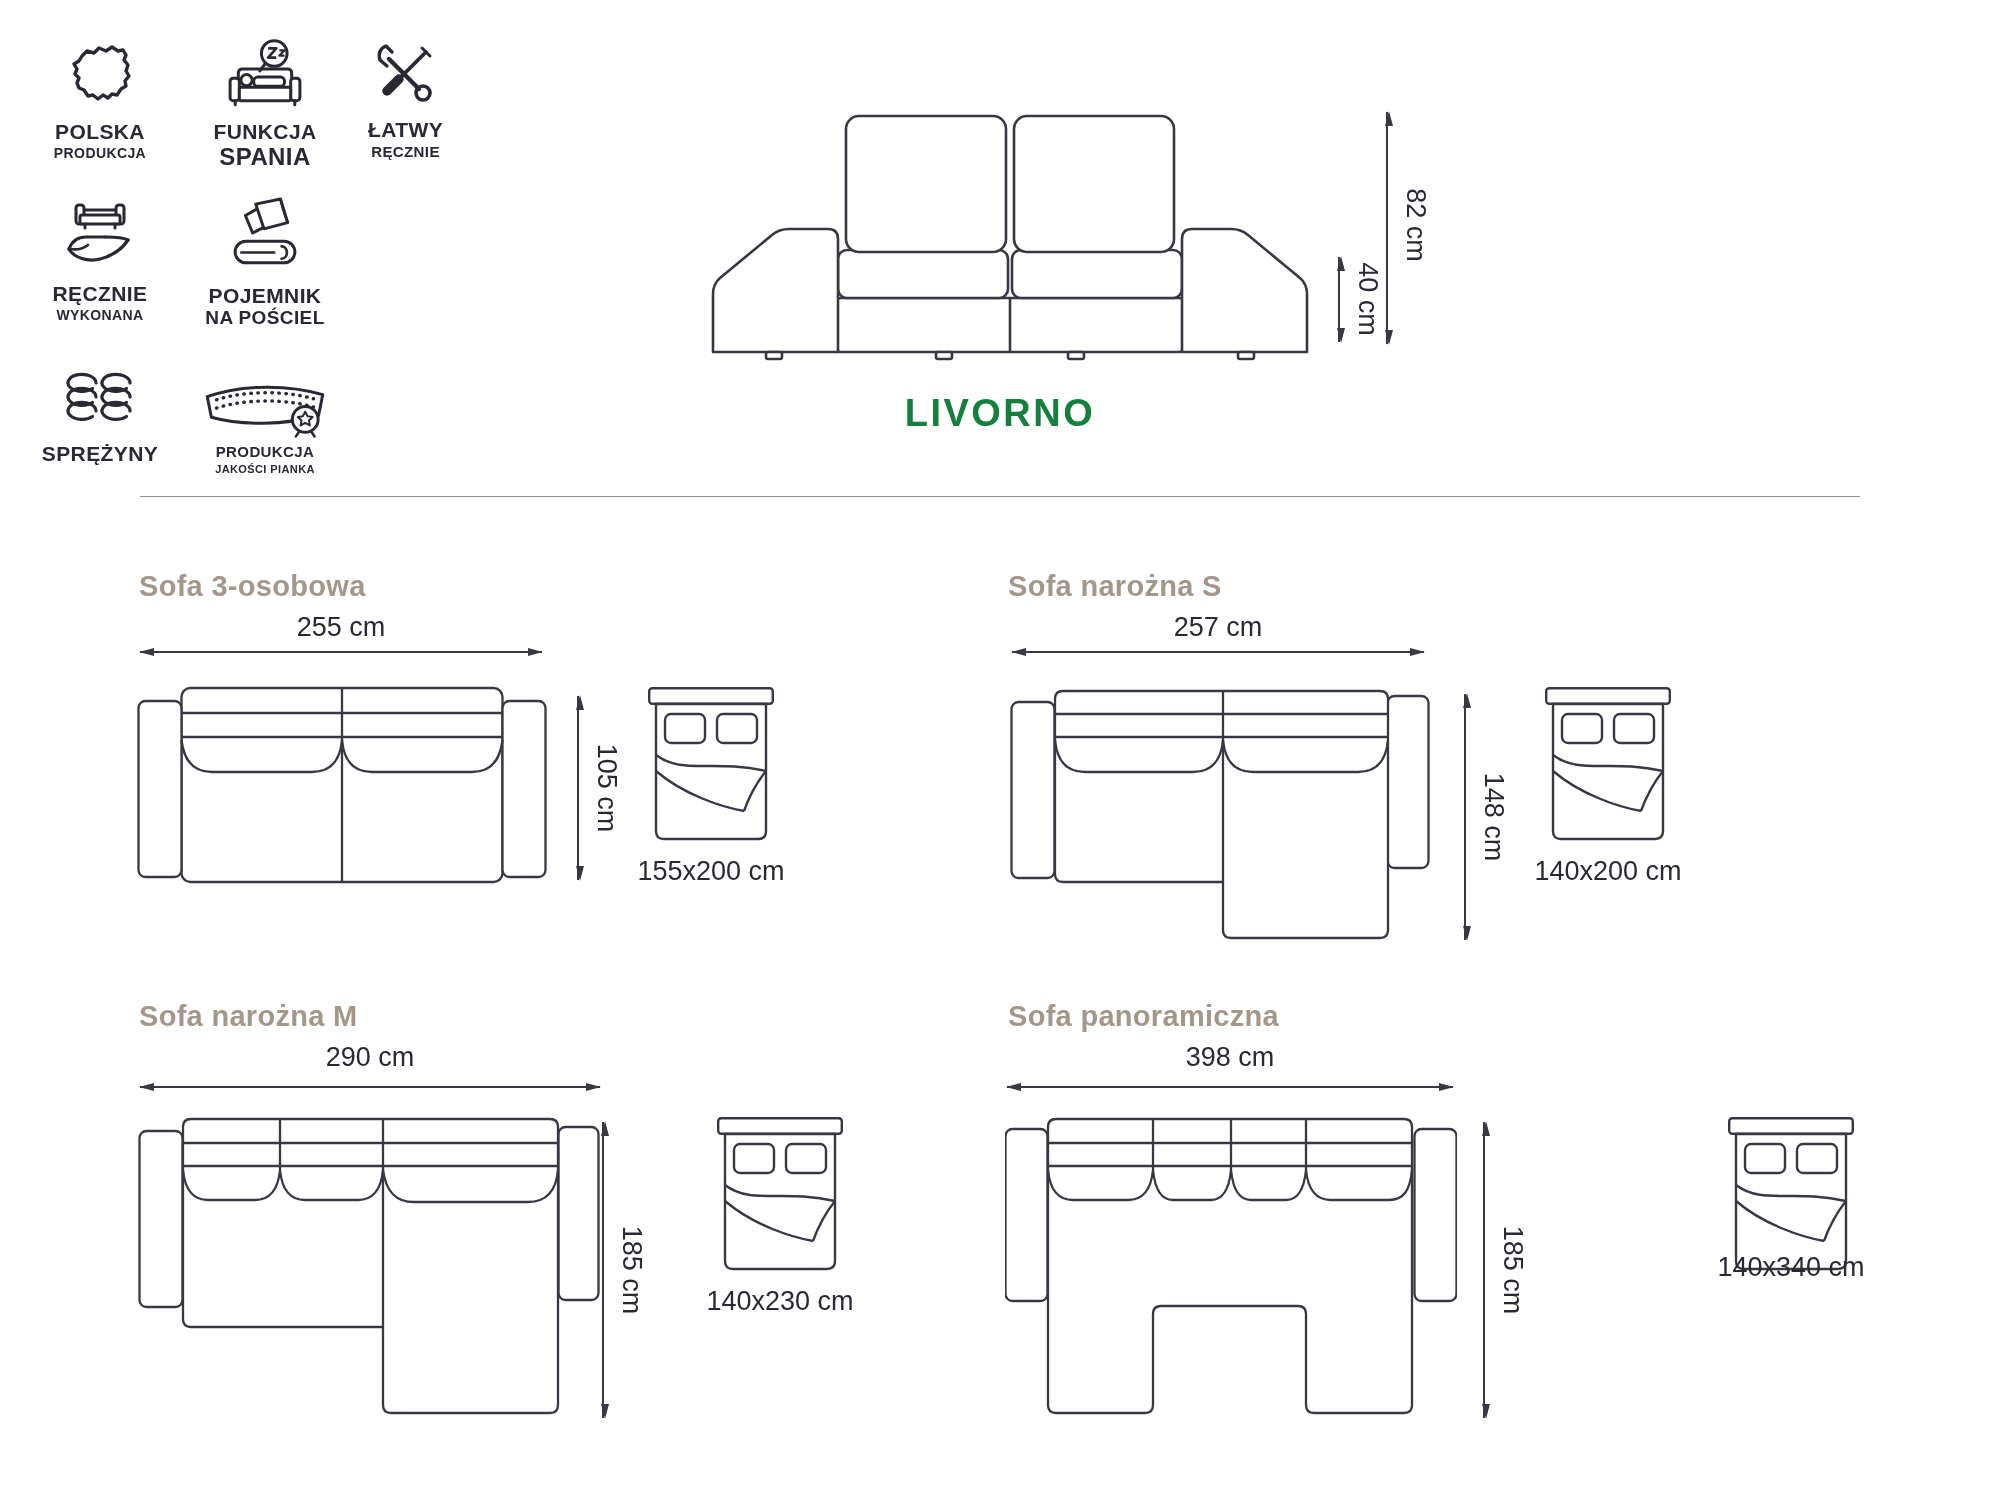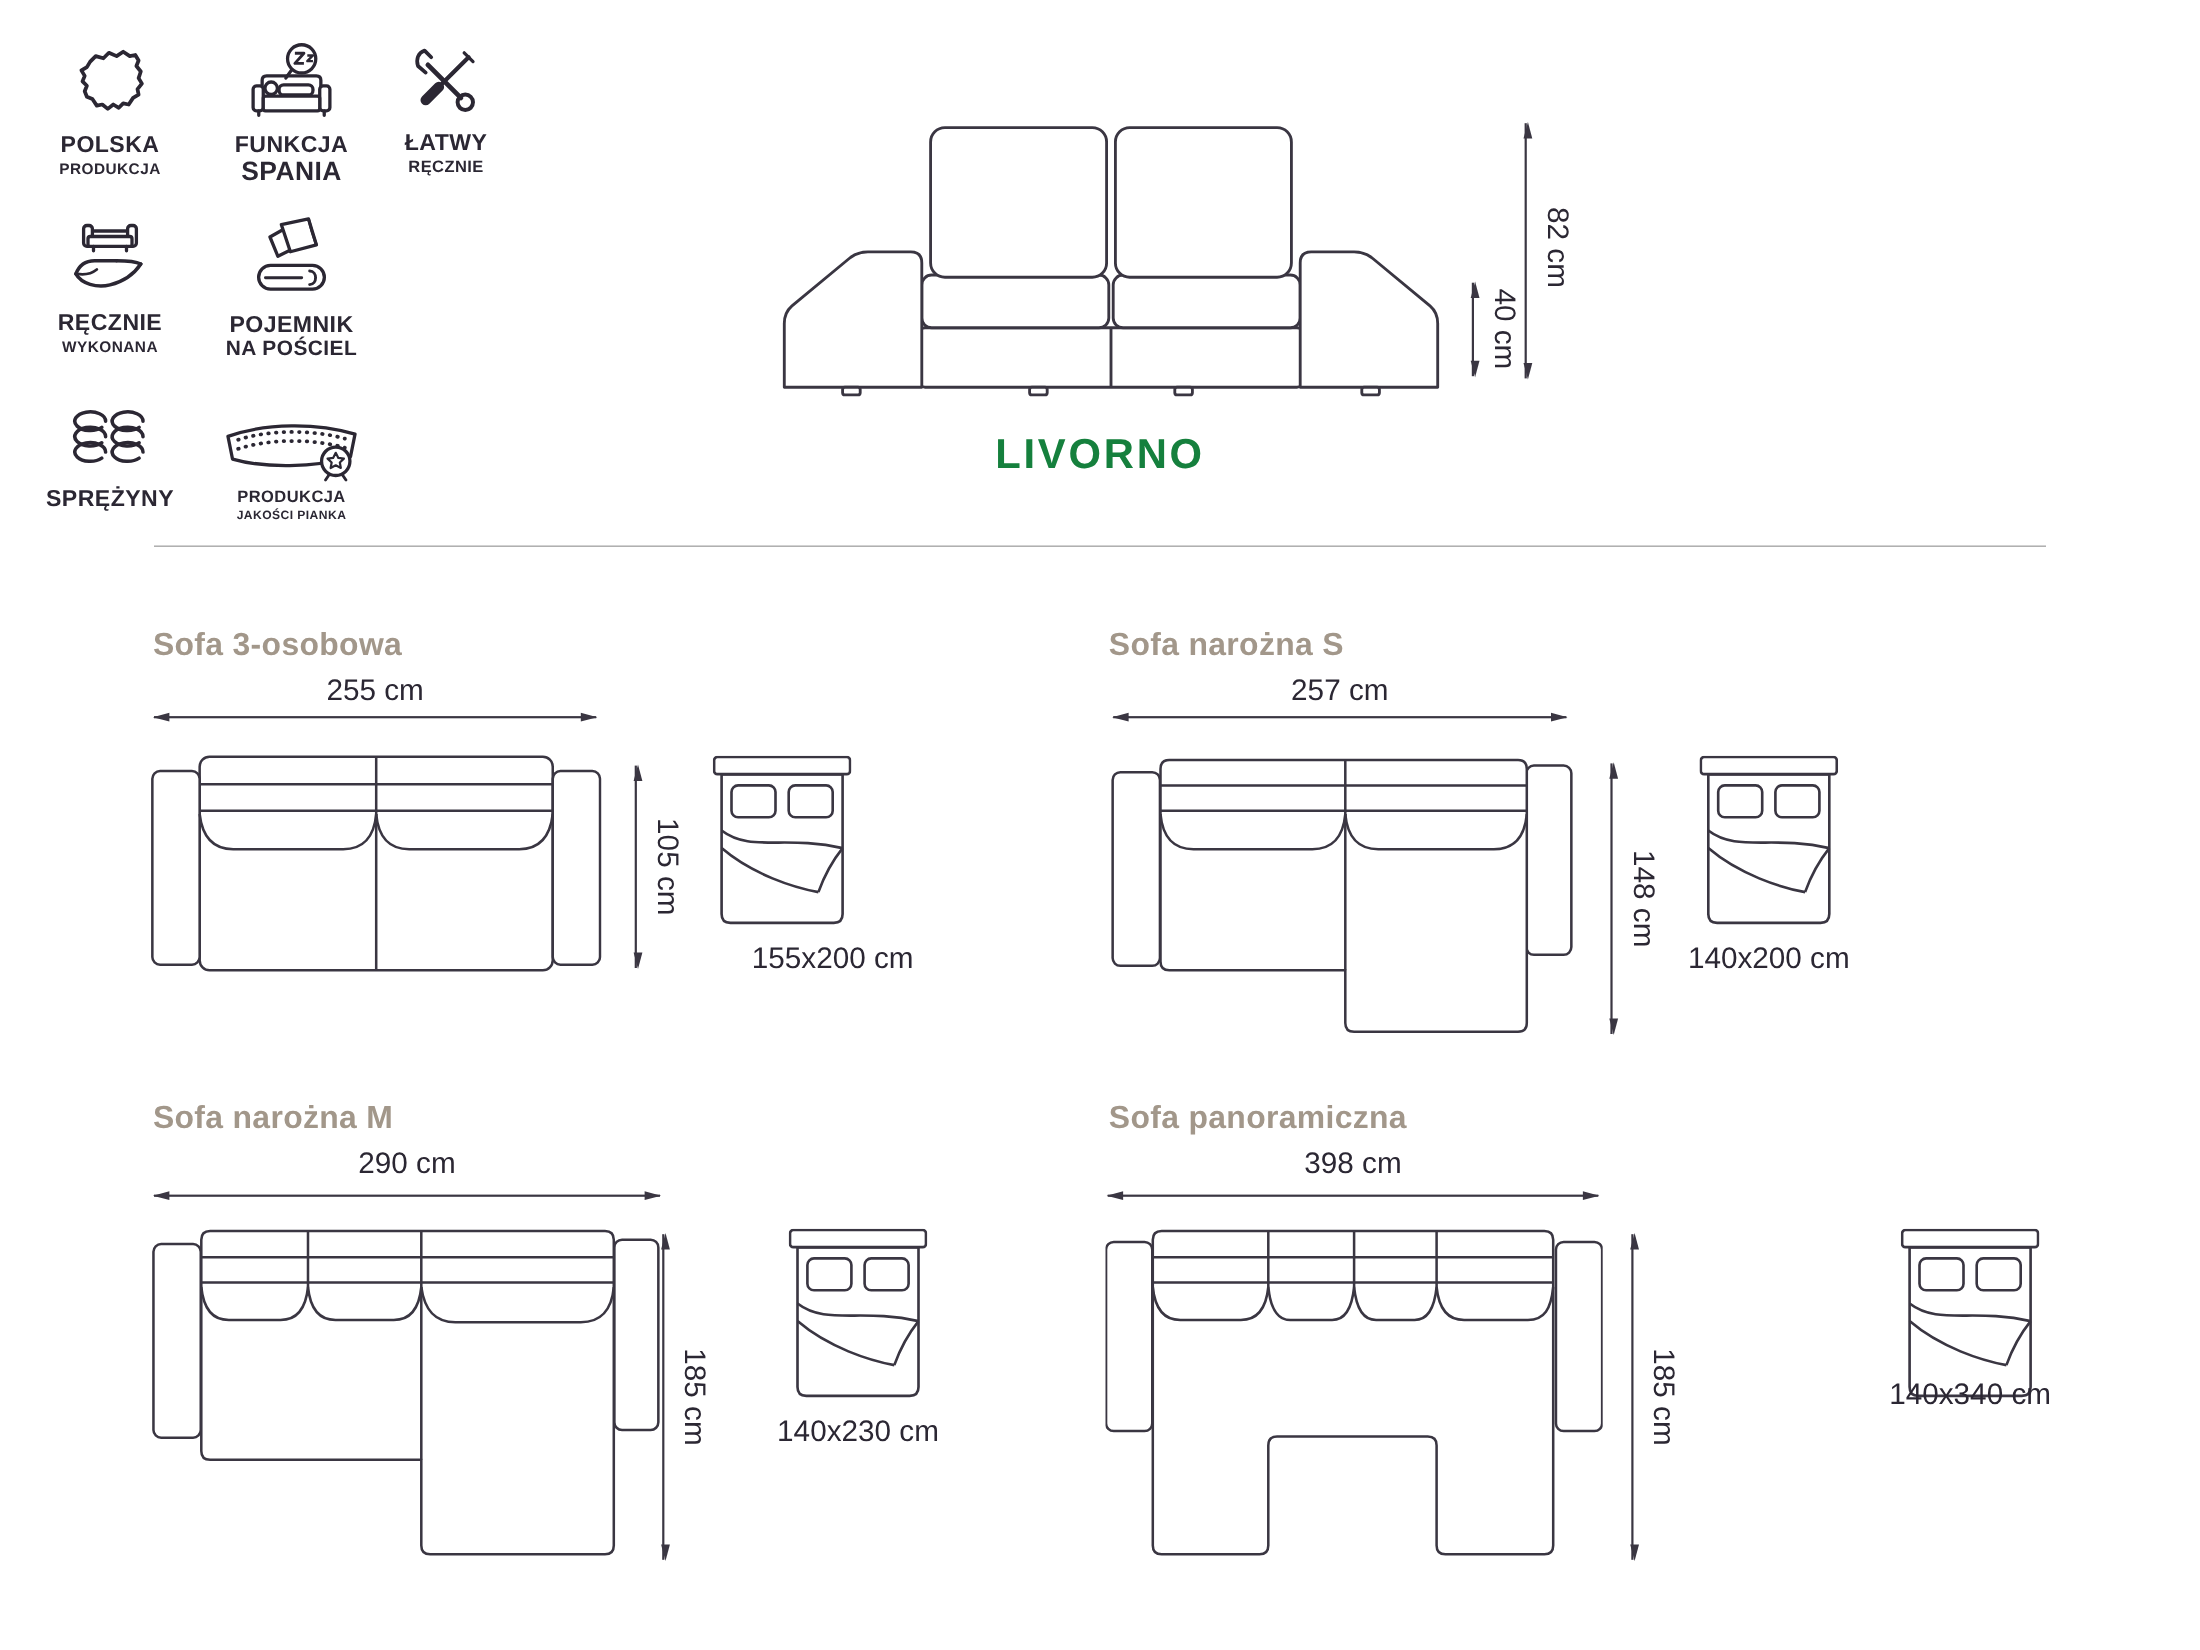--- a/index.html
+++ b/index.html
@@ -201,21 +201,21 @@
     <g fill="none" stroke="var(--line)" stroke-width="2.4" stroke-linejoin="round">
       <rect x="1.2" y="1.2" width="123.6" height="15.6" rx="3"></rect>
       <path d="M8,17 L118,17 L118,144 Q118,152 110,152 L16,152 Q8,152 8,144 Z"></path>
       <rect x="17" y="27" width="40" height="29" rx="6"></rect>
       <rect x="69" y="27" width="40" height="29" rx="6"></rect>
       <path d="M8,68 C34,88 66,72 118,84"></path>
       <path d="M8,84 C36,108 74,120 96,124"></path>
       <path d="M118,84 C110,94 101,110 96,124"></path>
     </g>
   </svg>
-  <div class="bed-label" style="left:711px;top:856px;margin-left:46px;">155x200 cm</div>
+  <div class="bed-label" style="left:711px;top:856px;">155x200 cm</div>
 
   <div class="variant-title" style="left:1008px;top:570px;">Sofa narożna S</div>
   <div class="dim-h" style="left:1218px;top:612px;">257 cm</div>
   <div class="h-arrow" style="left:1012px;top:651px;width:412px;"></div>
   <svg class="abs" style="left:1010px;top:686px;" width="420" height="260" viewBox="0 0 420 260">
     <g fill="#fff" stroke="var(--line)" stroke-width="2.3" stroke-linejoin="round">
       <rect x="1.5" y="16" width="43" height="176" rx="7"></rect>
       <rect x="377.5" y="10" width="41" height="172" rx="7"></rect>
       <path d="M53,5 L370,5 Q378,5 378,13 L378,244 Q378,252 370,252 L221,252 Q213,252 213,244 L213,196 L53,196 Q45,196 45,188 L45,13 Q45,5 53,5 Z"></path>
       <path d="M45,28 H378 M45,51 H378" fill="none"></path>

